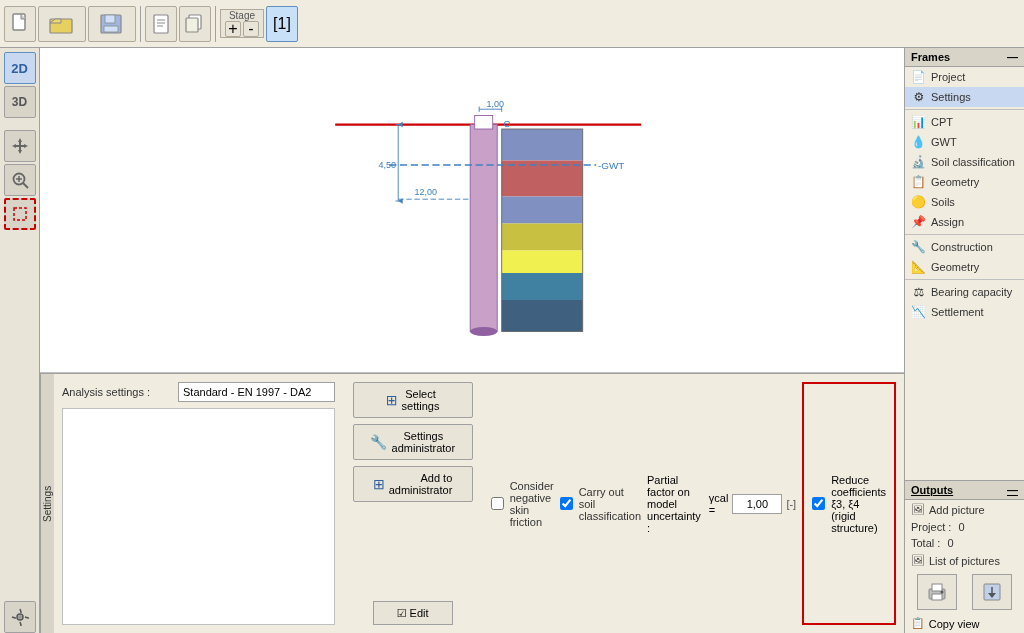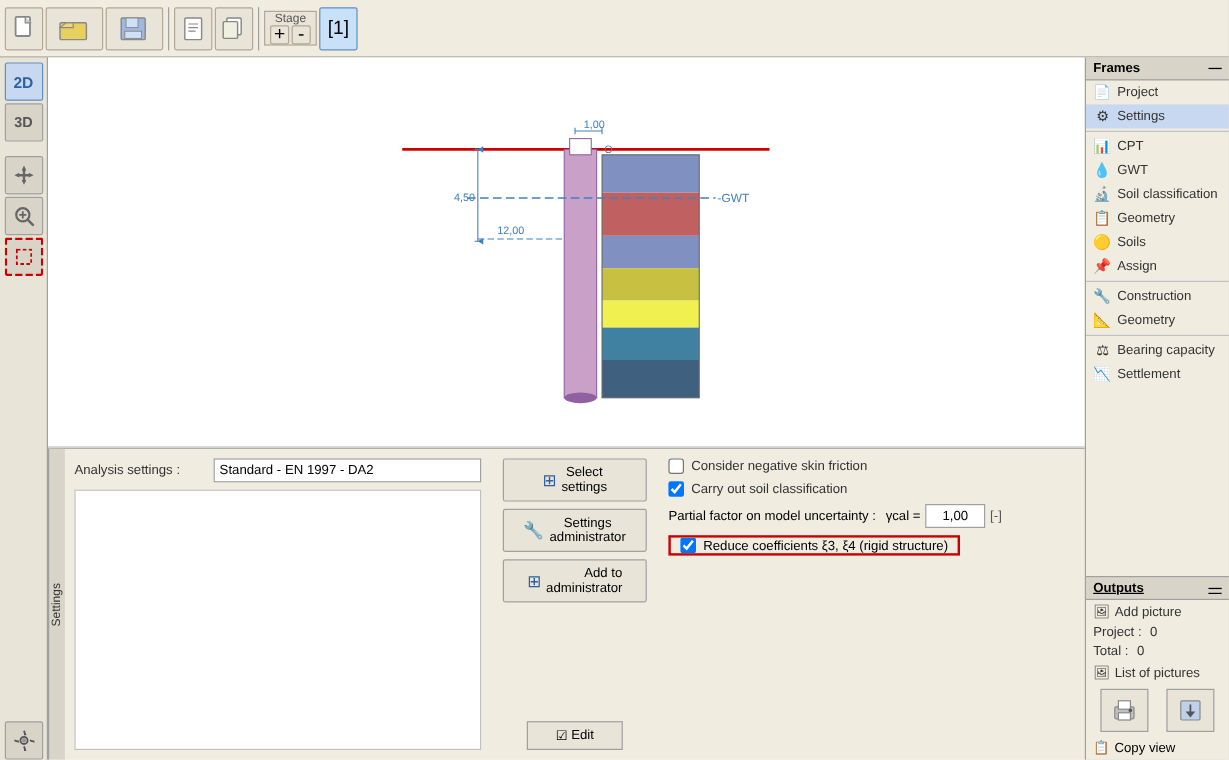--- a/index.html
+++ b/index.html
@@ -164,21 +164,20 @@
       border: 1px solid #a0a0a0;
       cursor: pointer;
       font-size: 11px;
       display: flex; align-items: center; justify-content: center; gap: 3px;
     }
 
     #bottom-right {
       flex: 1;
       padding: 8px;
       display: flex;
-      flex-direction: column;
       gap: 6px;
     }
 
     .settings-row {
       display: flex;
       align-items: center;
       gap: 6px;
       font-size: 11px;
     }
     .settings-row label { color: #333; }

